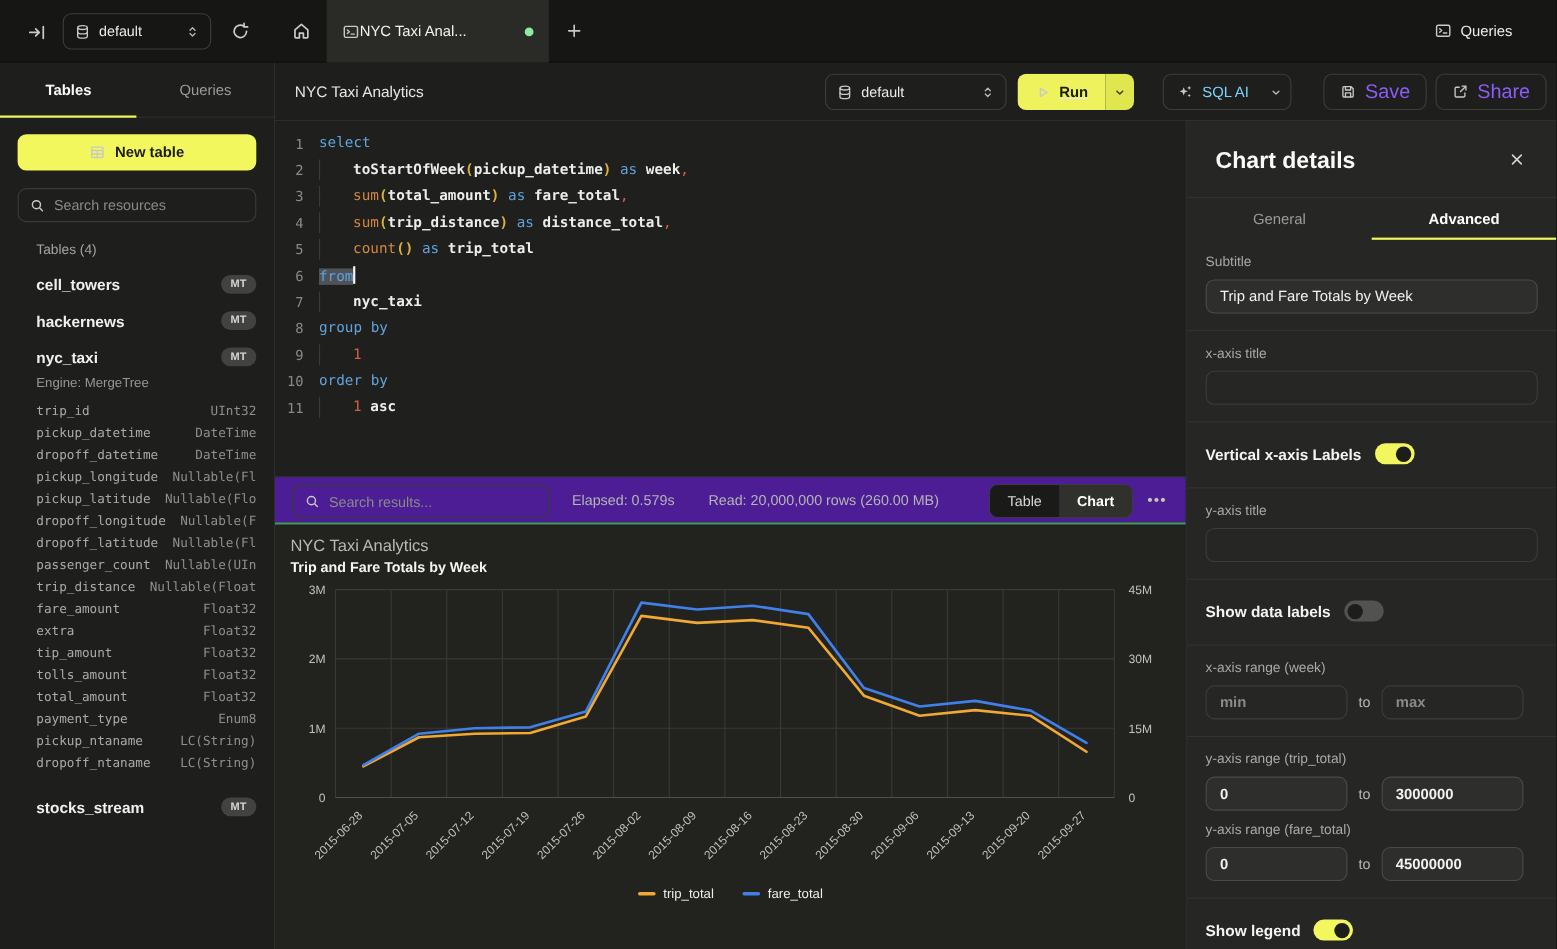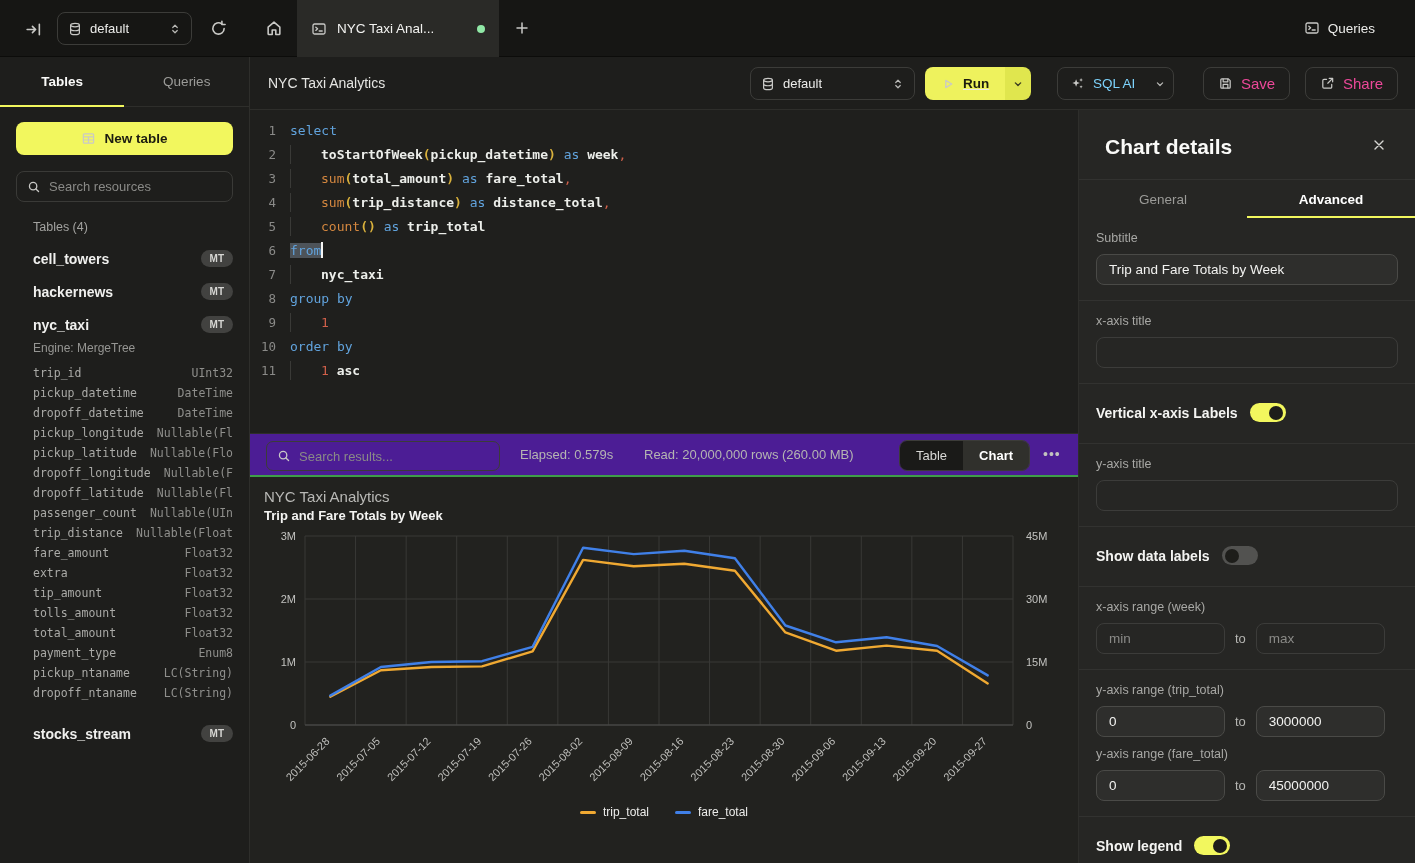--- a/index.html
+++ b/index.html
@@ -8,21 +8,21 @@
   .app { position:relative; width:1415px; height:863px; background:#1e1e1c; overflow:hidden; color:#e8e8e5; }
 
   
   .topbar { position:absolute; left:0; top:0; width:1415px; height:57px; background:#161614; border-bottom:1px solid #0c0c0a; }
   .icon-btn { display:flex; align-items:center; justify-content:center; color:#c9c9c6; cursor:pointer; }
   .collapse-btn { position:absolute; left:22px; top:18px; width:22px; height:22px; }
   .db-select { position:absolute; left:57px; top:12px; width:135px; height:33px; border:1px solid #3c3c39; border-radius:8px; display:flex; align-items:center; gap:8px; padding:0 10px; color:#ececea; font-size:13px; cursor:pointer; }
   .db-select .chev { margin-left:auto; color:#b9b9b6; }
   .refresh-btn { position:absolute; left:207px; top:17px; width:22px; height:22px; }
   .home-btn { position:absolute; left:262px; top:17px; width:24px; height:22px; }
-  .tab { position:absolute; left:297px; top:0; width:202px; height:57px; background:#2a2a27; display:flex; align-items:center; gap:10px; padding:0 14px; cursor:pointer; }
+  .tab { position:absolute; left:297px; top:0; width:202px; height:57px; background:#2a2a27; display:flex; align-items:center; padding:0 14px; cursor:pointer; }
   .tab-title { font-size:13.5px; color:#f2f2f0; white-space:nowrap; overflow:hidden; }
   .tab-dot { width:8px; height:8px; border-radius:50%; background:#90e8a6; margin-left:auto; }
   .newtab-btn { position:absolute; left:510px; top:17px; width:24px; height:22px; }
   .queries-btn { position:absolute; right:40px; top:14px; height:28px; display:flex; align-items:center; gap:8px; color:#ececea; font-size:13.5px; cursor:pointer; }
 
   
   .sidebar { position:absolute; left:0; top:57px; width:250px; height:806px; background:#1e1e1c; border-right:1px solid #2e2e2b; }
   .sb-tabs { position:relative; height:50px; border-bottom:1px solid #2e2e2b; display:flex; }
   .sb-tab { flex:1; display:flex; align-items:center; justify-content:center; font-size:13.5px; color:#9b9b98; cursor:pointer; }
   .sb-tab.active { color:#fafaf8; font-weight:bold; }
@@ -44,21 +44,21 @@
   .main-header { position:absolute; left:250px; top:57px; width:1165px; height:53px; background:#1e1e1c; border-bottom:1px solid #2e2e2b; }
   .mh-title { position:absolute; left:18px; top:18px; font-size:14px; color:#e5e5e2; }
   .mh-select { position:absolute; left:500px; top:10px; width:165px; height:33px; border:1px solid #3c3c39; border-radius:8px; display:flex; align-items:center; gap:8px; padding:0 10px; font-size:13px; color:#ececea; cursor:pointer; }
   .mh-select .chev { margin-left:auto; color:#b9b9b6; }
   .run-btn { position:absolute; left:675px; top:10px; height:33px; display:flex; border-radius:8px; overflow:hidden; cursor:pointer;text-decoration:underline; }
   .run-main { background:#eef25d; color:#1c1c10; display:flex; align-items:center; gap:8px; padding:0 16px; font-size:13.5px; font-weight:bold; }
   .run-chev { background:#e0e64e; color:#3a3a20; display:flex; align-items:center; justify-content:center; width:26px; }
   .sqlai-btn { position:absolute; left:807px; top:10px; height:33px; display:flex; align-items:center; border:1px solid #3c3c39; border-radius:8px; cursor:pointer; font-size:13.5px; color:#7dd3fc; }
   .sqlai-main { display:flex; align-items:center; gap:8px; padding:0 12px; }
   .sqlai-chev { width:26px; height:100%; display:flex; align-items:center; justify-content:center; color:#b9b9b6; }
-  .ghost-btn { position:absolute; top:10px; height:33px; display:flex; align-items:center; gap:8px; padding:13px 14px; border:1px solid #3c3c39; border-radius:8px; font-size:15px; color:#ec4899; cursor:pointer; }
+  .ghost-btn { position:absolute; top:10px; height:33px; display:flex; align-items:center; gap:8px; padding:13px 14px; border:1px solid #3c3c39; border-radius:8px; font-size:18px; color:#8b5cf6; cursor:pointer; }
   .save-btn { left:953px; }
   .share-btn { left:1055px; }
 
   
   .editor { position:absolute; left:250px; top:110px; width:828px; height:323px; background:#1f1f1d; padding-top:8px; font-family:"DejaVu Sans Mono", monospace; font-size:13px; }
   .code-line { display:flex; height:24px; align-items:center; }
   .ln { width:26px; text-align:right; color:#8a8a88; flex:0 0 26px; font-size:12.5px; }
   .lc { position:relative; margin-left:14px; white-space:pre;text-align:center; }
   .lc.indented { padding-left:31px; }
   .lc.indented::before { content:""; position:absolute; left:0; top:-2px; bottom:-2px; width:1px; background:#3a3a37; }
@@ -109,21 +109,21 @@
   .rp-input .ph { color:#8a8a87; }
   .toggle-row { display:flex; align-items:center; gap:12px; padding:6px 0; }
   .toggle-label { font-size:14px; font-weight:bold; color:#f4f4f2; }
   .toggle { width:36px; height:19px; border-radius:10px; position:relative; cursor:pointer; }
   .toggle.on { background:#f2f75e; }
   .toggle.off { background:#55555278; background:#525250; }
   .toggle .knob { position:absolute; top:2.5px; width:14px; height:14px; border-radius:50%; background:#1d1d1a; }
   .toggle.on .knob { right:3px; }
   .toggle.off .knob { left:3px; }
   .range-row { display:flex; align-items:center; gap:10px; }
-  .range-row .rp-input { width:129px; flex:0 0 129px; }
+  .range-row .rp-input { width:129px; flex:0 0 129px;font-weight:bold; }
   .range-to { font-size:13px; color:#b5b5b2; }
   .rp-sublabel { margin-top:10px; }
   svg { display:block; }
 </style>
 </head>
 <body>
 
 <div class="app">
 
   <div class="topbar">

